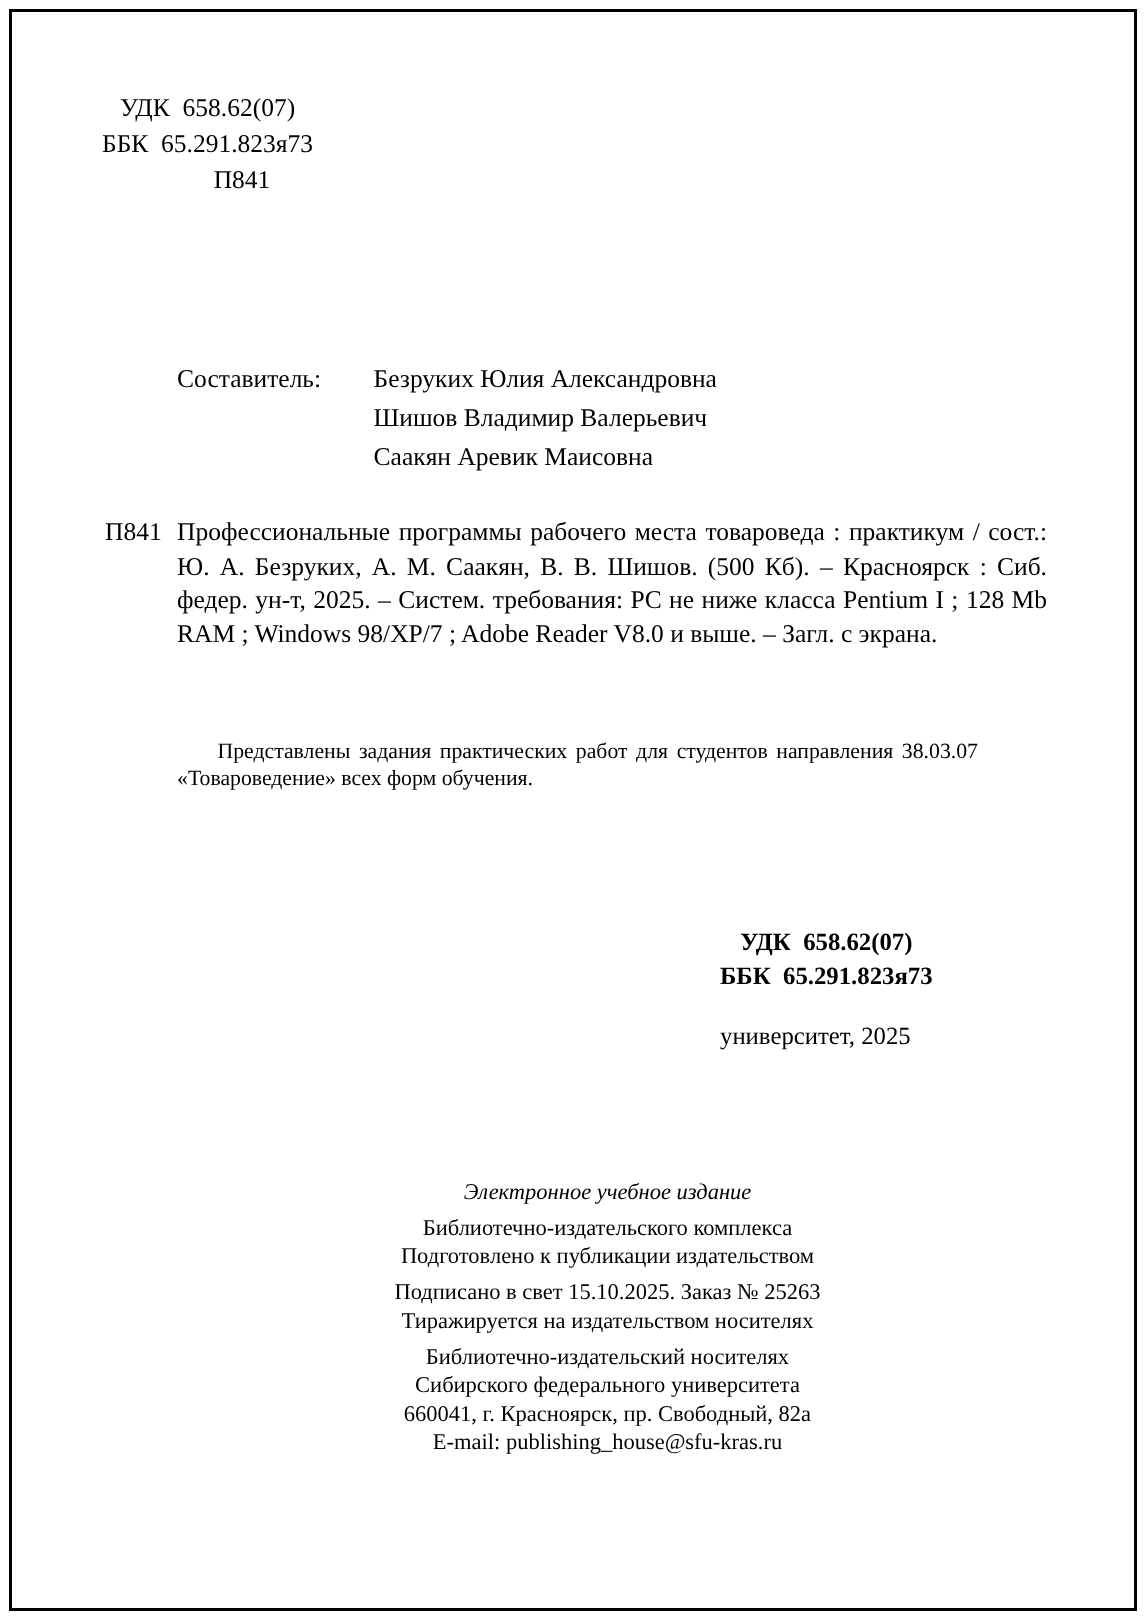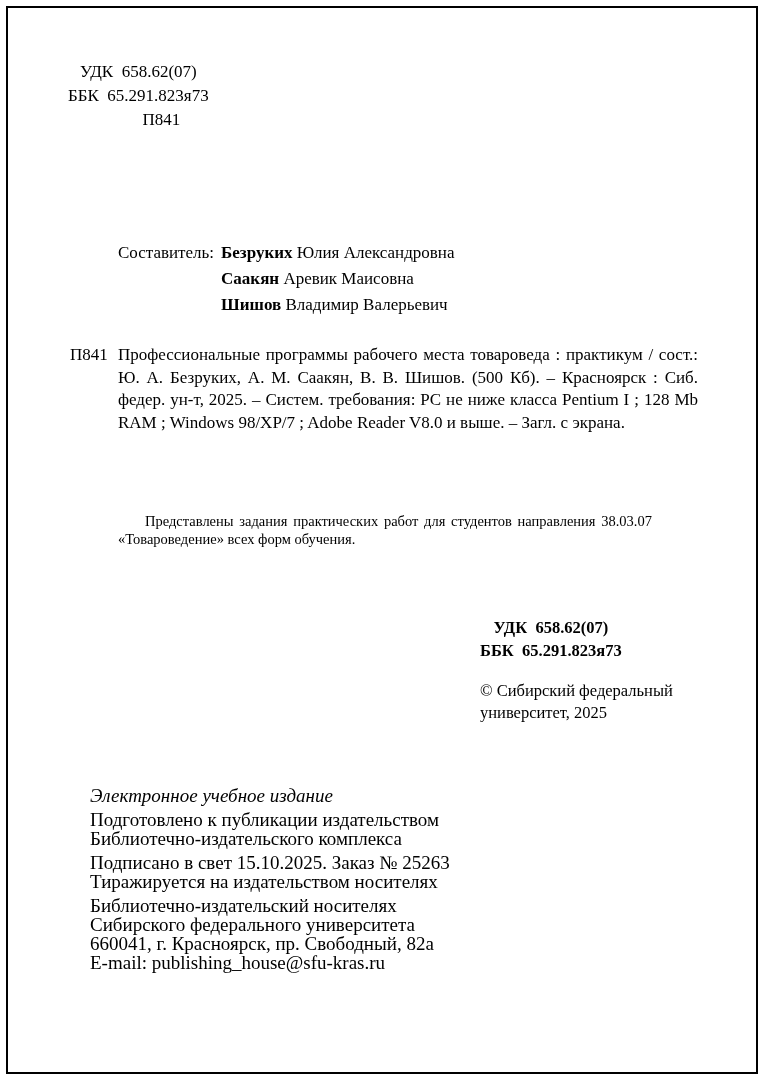--- a/index.html
+++ b/index.html
@@ -23,41 +23,41 @@
     position: absolute; left: 68px; top: 60px;
     font-size: 17px; line-height: 24px;
   }
   .code-line { white-space: pre; text-align: center; }
   .code-indent { padding-left: 46px; }
 
   
   .compilers {
     position: absolute; left: 118px; top: 240px;
     font-size: 17px; line-height: 26px;
-    display: flex; align-items: flex-start;
+    display: flex; align-items: flex-start; gap: 28px;
   }
   .comp-label { margin-right: 7px; white-space: pre; }
-  .comp-line b { font-weight: bold; text-align: right; }
+  .comp-line b { font-weight: normal; text-align: right; }
 
   
   .bib { position: absolute; left: 70px; top: 344px; width: 628px; }
   .bib-code {
     position: absolute; left: 0; top: 0;
     font-size: 17px; line-height: 22px;
   }
   .bib-text {
     margin-left: 48px; width: 580px;
     font-size: 17px; line-height: 22.5px;
     text-align: justify;
   }
   .bib-text b { font-weight: normal; }
 
   
   .annotation {
-    position: absolute; left: 118px; top: 512px;
+    position: absolute; left: 118px; top: 492px;
     width: 534px;
     font-size: 14.5px; line-height: 18px;
     text-align: justify; text-indent: 27px;
   }
 
   
   .bottom-codes {
     position: absolute; left: 480px; top: 616px;
     font-size: 16.5px; line-height: 23px;
     font-weight: bold;
@@ -66,21 +66,22 @@
   
   .copyright {
     position: absolute; left: 480px; top: 680px;
     font-size: 16.5px; line-height: 22px;
   }
 
   
   .imprint {
     position: absolute; left: 90px; top: 786px;
     width: 630px;
-    font-size: 19px; line-height: 19px;
+    text-align: center;
+    font-size: 15px; line-height: 19px;
   }
   .edition-type { font-style: italic; margin-bottom: 5px; }
   .imprint-group { margin-bottom: 5px; }
   .imprint-group:last-child { margin-bottom: 0; }
 </style>
 </head>
 <body>
 
 <div class="page">
 
@@ -93,52 +94,51 @@
   </div>
 
   <div class="compilers">
     <span class="comp-label">Составитель:</span>
     <div class="comp-names">
       <div class="comp-line">
         <b>Безруких</b>
         <span>Юлия Александровна</span>
       </div>
       <div class="comp-line">
+        <b>Шишов</b>
+        <span>Владимир Валерьевич</span>
+      </div>
+      <div class="comp-line">
         <b>Саакян</b>
         <span>Аревик Маисовна</span>
-      </div>
-      <div class="comp-line">
-        <b>Шишов</b>
-        <span>Владимир Валерьевич</span>
       </div>
     </div>
   </div>
 
   <div class="bib">
     <span class="bib-code">П841</span>
     <p class="bib-text"><b>Профессиональные программы рабочего места товароведа</b><span> : практикум / сост.: Ю. А. Безруких, А. М. Саакян, В. В. Шишов. (500 Кб). – Красноярск : Сиб. федер. ун-т, 2025. – Систем. требования: PC не ниже класса Pentium I ; 128 Mb RAM ; Windows 98/XP/7 ; Adobe Reader V8.0 и выше. – Загл. с экрана.</span></p>
   </div>
 
   <p class="annotation">Представлены задания практических работ для студентов направления 38.03.07 «Товароведение» всех форм обучения.</p>
 
   <div class="bottom-codes">
     <div class="code-line">УДК  658.62(07)</div>
     <div class="code-line">ББК  65.291.823я73</div>
   </div>
 
   <div class="copyright">
-    <div>© Сибирский федеральный</div>
     <div>университет, 2025</div>
   </div>
 
   <div class="imprint">
     <div class="edition-type">Электронное учебное издание</div>
     <div class="imprint-group">
+      <div>Библиотечно-издательского комплекса</div>
       <div>Подготовлено к публикации издательством</div>
-      <div>Библиотечно-издательского комплекса</div>
     </div>
     <div class="imprint-group">
       <div>Подписано в свет 15.10.2025. Заказ № 25263</div>
       <div>Тиражируется на издательством носителях</div>
     </div>
     <div class="imprint-group">
       <div>Библиотечно-издательский носителях</div>
       <div>Сибирского федерального университета</div>
       <div>660041, г. Красноярск, пр. Свободный, 82а</div>
       <div>E-mail: publishing_house@sfu-kras.ru</div>

